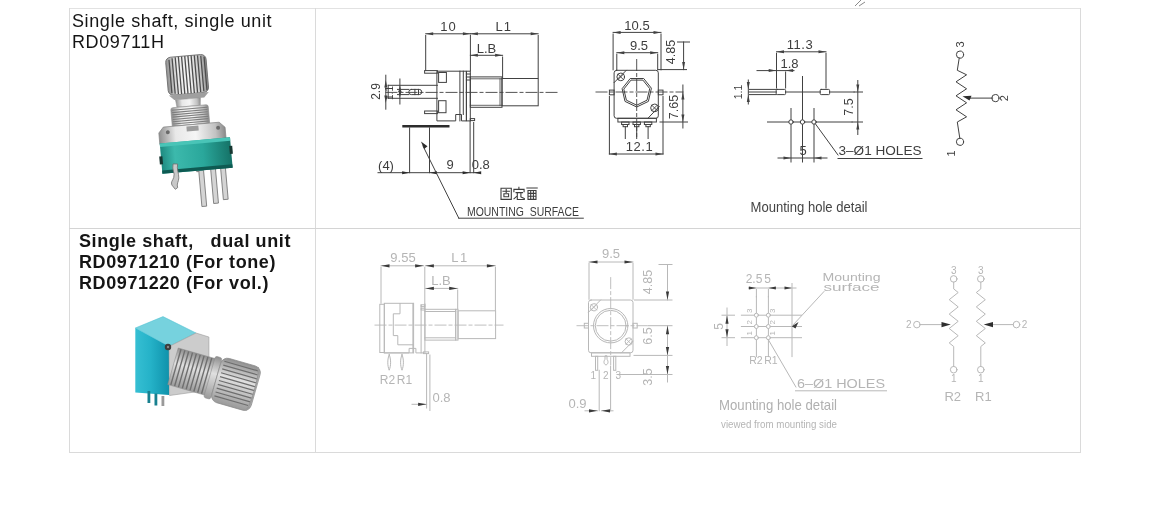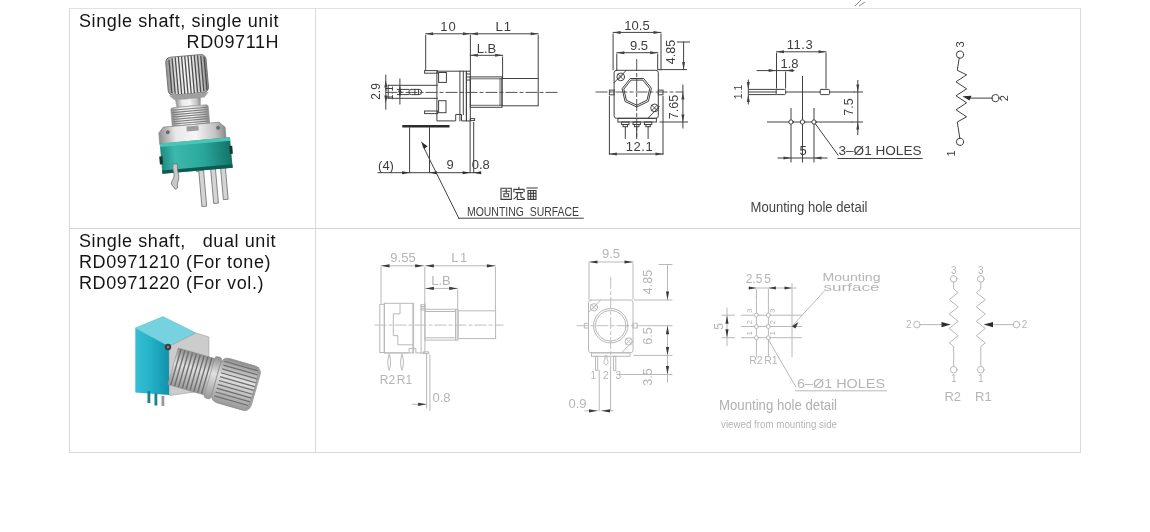--- a/index.html
+++ b/index.html
@@ -20,23 +20,23 @@
 <div class="abs" style="left:1080px;top:8px;width:1px;height:445px;background:#dadada;"></div>
 
 <div class="abs" style="left:315px;top:8px;width:1px;height:445px;background:#dadada;"></div>
 
 <div class="abs" style="left:69px;top:228px;width:1012px;height:1px;background:#d4d4d4;"></div>
 
 <svg class="abs" style="left:853px;top:0px" width="14" height="7" viewBox="0 0 14 7">
     <path d="M2,6 L8,0 M6,6 L12,2" stroke="#8a8a8a" stroke-width="1" fill="none"></path>
   </svg>
 
-<div class="cell-title" style="left:79px;top:11px;text-align:right;">Single shaft, single unit<br>RD09711H</div>
-
-<div class="cell-title" style="left:79px;top:231px;">Single shaft,&nbsp;&nbsp;&nbsp;dual unit<br>RD0971210 (For tone)<br>RD0971220 (For vol.)</div>
+<div class="cell-title" style="left:72px;top:11px;">Single shaft, single unit<br>RD09711H</div>
+
+<div class="cell-title" style="left:79px;top:231px;font-weight:bold;">Single shaft,&nbsp;&nbsp;&nbsp;dual unit<br>RD0971210 (For tone)<br>RD0971220 (For vol.)</div>
 
 <svg class="abs" style="left:150px;top:48px" width="95" height="165" viewBox="150 48 95 165">
 <defs>
 <linearGradient id="sil" x1="0" y1="0" x2="1" y2="0">
 <stop offset="0" stop-color="#8f8f8f"></stop>
         <stop offset="0.25" stop-color="#e8e8e8"></stop>
         <stop offset="0.55" stop-color="#f5f5f5"></stop>
         <stop offset="0.85" stop-color="#c2c2c2"></stop>
         <stop offset="1" stop-color="#8a8a8a"></stop>
 </linearGradient>

